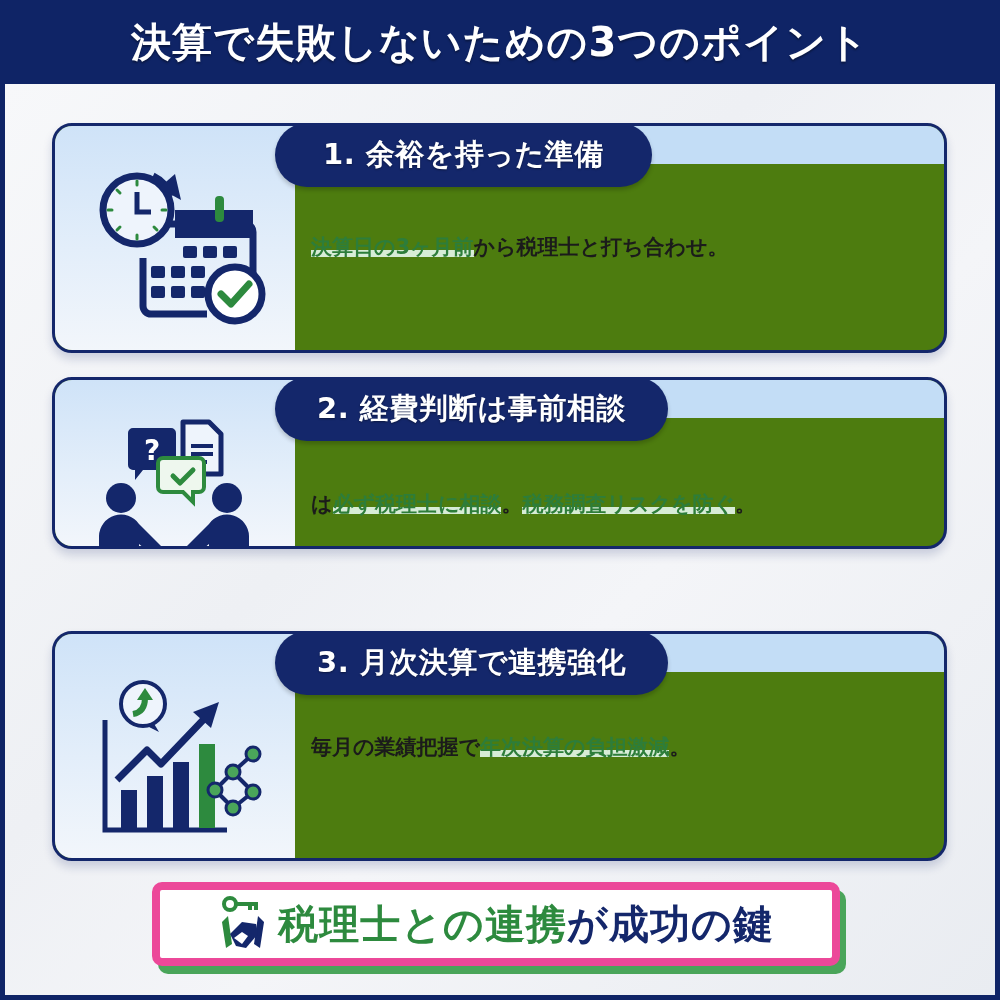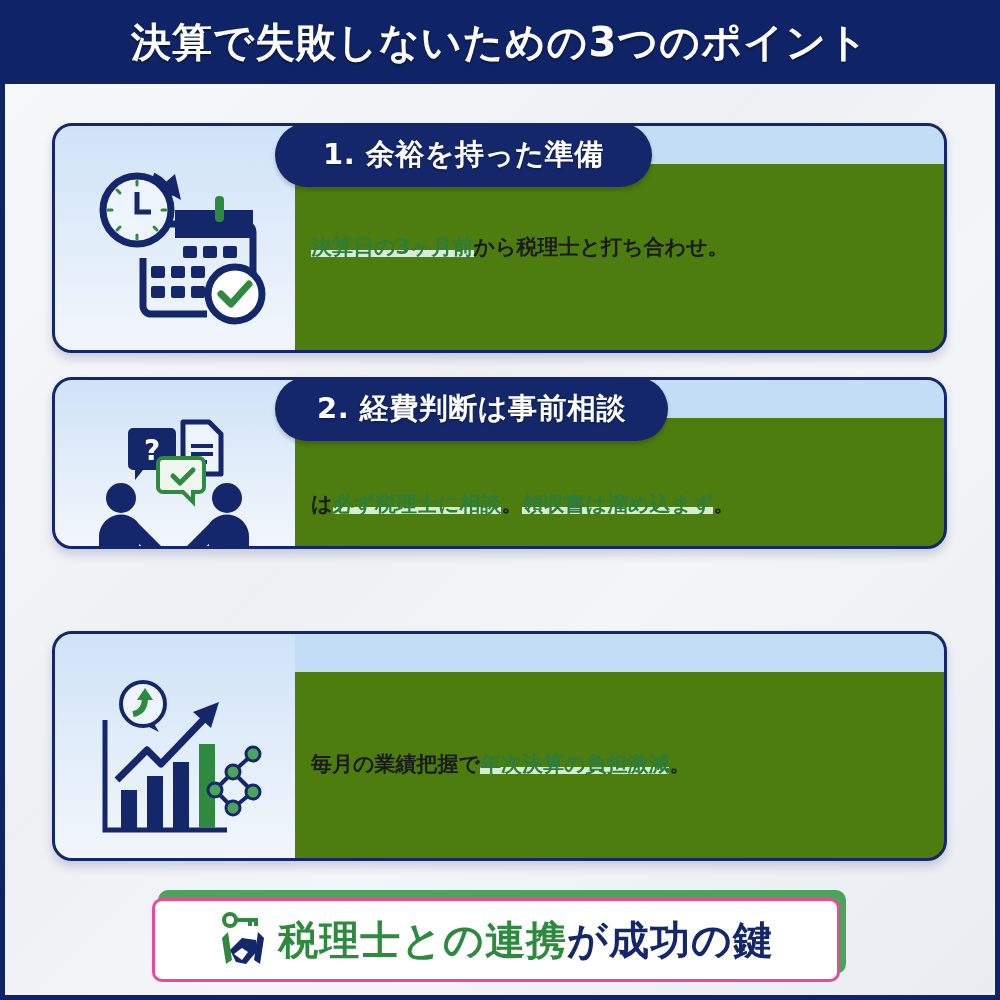--- a/index.html
+++ b/index.html
@@ -60,33 +60,33 @@
     .hl {
       color: #2d7d3a;
       background: linear-gradient(180deg, transparent 62%, #d7ecd6 62%, #d7ecd6 92%, transparent 92%);
     }
     .card1 { top: 123px; height: 230px; }
     .card2 { top: 377px; height: 172px; }
     .card3 { top: 631px; height: 230px; }
     .card1 .pill { padding: 0 48px; }
     .card1 .body { top: 95px; }
     .card2 .body { top: 98px; }
-    .card3 .body { top: 104px; }
+    .card3 .body { top: 87px; }
 
     .footer-wrap {
       position: absolute; left: 152px; top: 882px; width: 688px; height: 92px;
     }
     .footer-shadow {
       position: absolute; left: 6px; top: 8px; width: 688px; height: 84px;
       background: #4aa55a; border-radius: 10px;
     }
     .footer {
-      position: absolute; left: 0; top: 16px; width: 688px; height: 84px;
+      position: absolute; left: 0; top: 0; width: 688px; height: 84px;
       box-sizing: border-box;
-      background: #ffffff; border: 3px solid #ec4899; border-radius: 10px;
+      background: #ffffff; border: 8px solid #ec4899; border-radius: 10px;
       display: flex; align-items: center; justify-content: center; gap: 10px;
     }
     .footer .ficon { width: 50px; height: 60px; }
     .footer .ftext { font-size: 40px; font-weight: bold; letter-spacing: 1px; }
     .footer .g { color: #2d8a3e; }
     .footer .b { color: #14276b; }
   </style>
 </head>
 <body>
 
@@ -157,27 +157,28 @@
     <path d="M68 40 h36 a5 5 0 0 1 5 5 v24 a5 5 0 0 1 -5 5 h-6 v10 l-10 -10 h-20 a5 5 0 0 1 -5 -5 v-24 a5 5 0 0 1 5 -5z" fill="#eef7ee" stroke="#2d8a3e" stroke-width="4"></path>
     <path d="M78 58 L85 65 L98 52" fill="none" stroke="#2d8a3e" stroke-width="5" stroke-linecap="round" stroke-linejoin="round"></path>
 
     <circle cx="26" cy="80" r="15" fill="#14276b"></circle>
     <circle cx="132" cy="80" r="15" fill="#14276b"></circle>
     <path d="M4 160 V118 a22 22 0 0 1 40 -12 l30 30 l-8 8 l-22 -18 V160z" fill="#14276b"></path>
     <path d="M154 160 V118 a22 22 0 0 0 -40 -12 l-30 30 l8 8 l22 -18 V160z" fill="#14276b"></path>
     <path d="M62 138 l10 -8 l14 4 l10 8 l-10 8 l-14 -4z" fill="#ffffff" stroke="#14276b" stroke-width="2"></path>
   </svg>
   <div class="body">
-    <div><span>は</span><span class="hl">必ず税理士に相談</span><span>。</span><span class="hl">領収書は溜め込まず</span><span>。</span></div>
+    <div><span>は</span><span class="hl">必ず税理士に相談</span><span>。</span><span class="hl">税務調査リスクを防ぐ</span><span>。</span></div>
   </div>
 </div>
 
 <div class="card card3">
   <div class="left"></div>
   <div class="topband"></div>
+  <div class="pill">3. 月次決算で連携強化</div>
   <svg class="icon" viewBox="0 0 175 160" style="top:46px;">
 
     <path d="M10 40 V150 H132" fill="none" stroke="#14276b" stroke-width="5"></path>
 
     <rect x="26" y="110" width="16" height="38" fill="#14276b"></rect>
     <rect x="52" y="96" width="16" height="52" fill="#14276b"></rect>
     <rect x="78" y="82" width="16" height="66" fill="#14276b"></rect>
     <rect x="104" y="64" width="16" height="84" fill="#2d8a3e"></rect>
 
     <path d="M22 100 L52 70 L66 84 L110 38" fill="none" stroke="#14276b" stroke-width="7" stroke-linejoin="round"></path>

